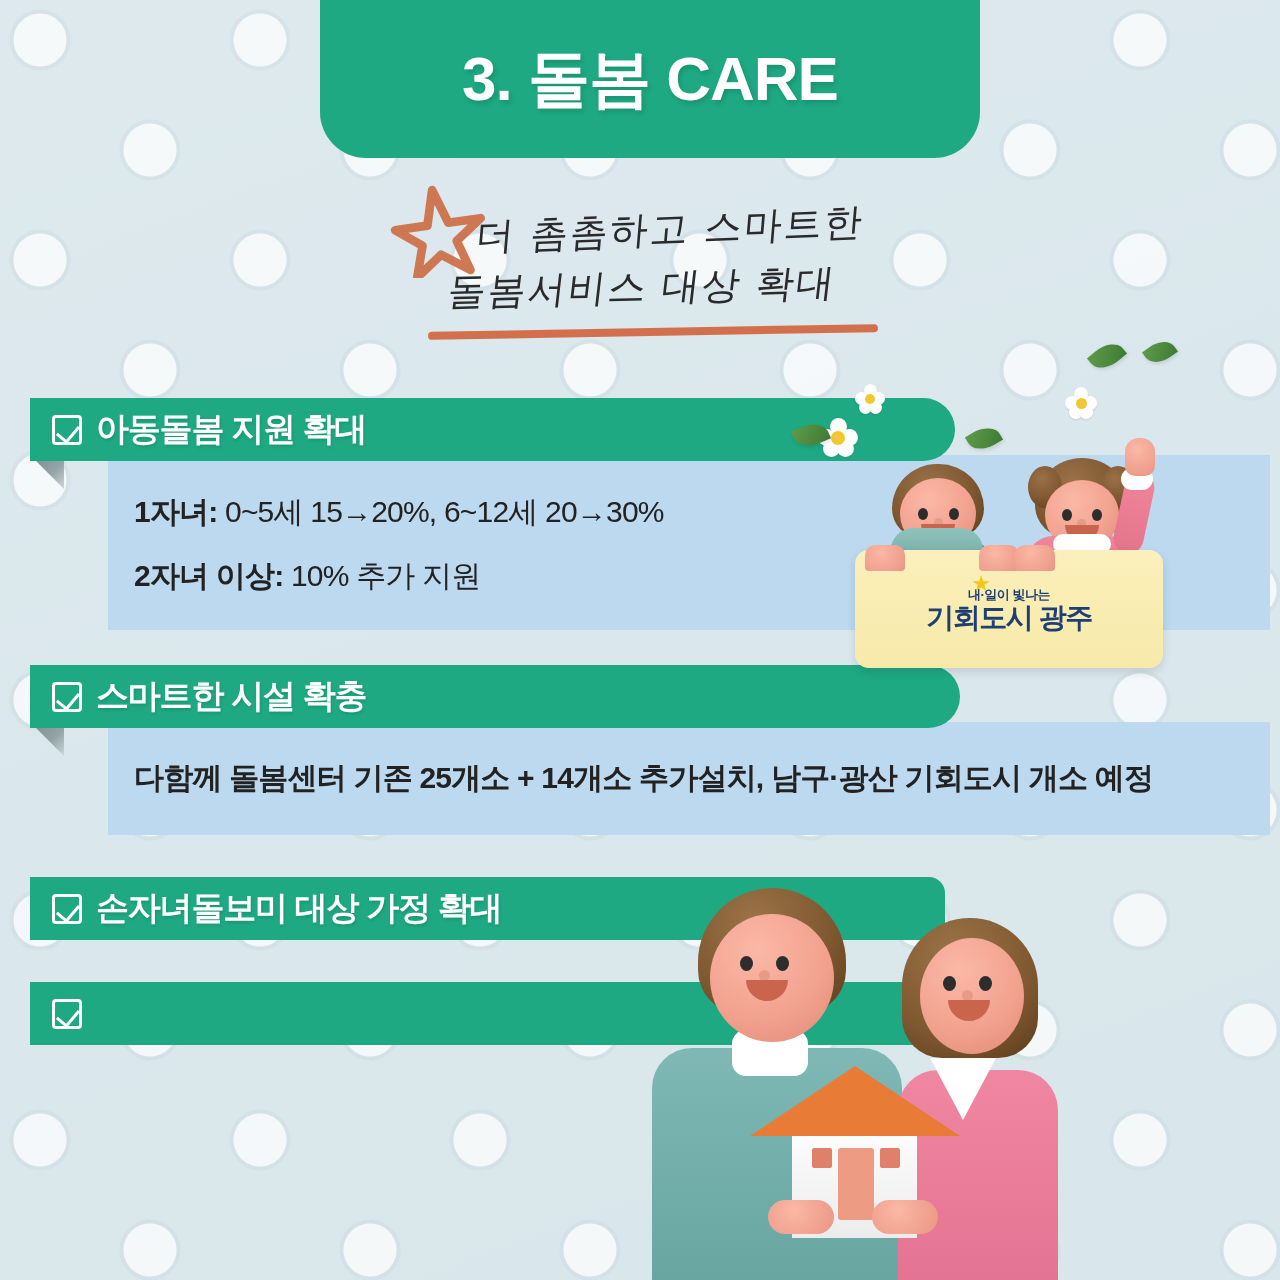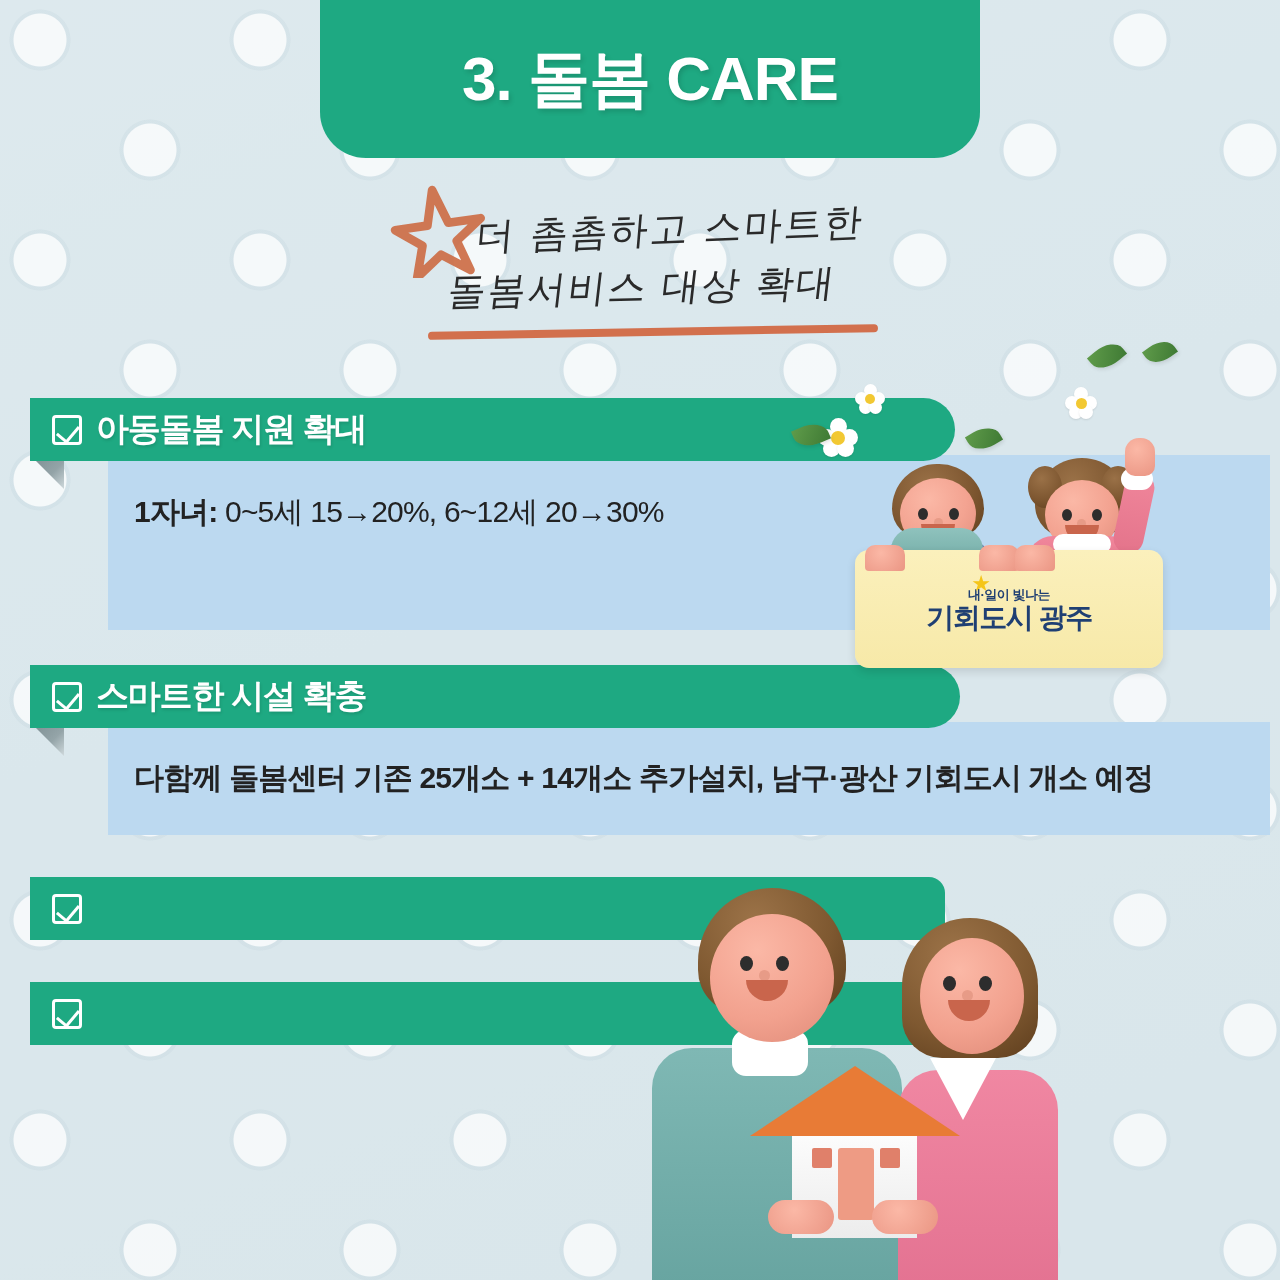--- a/index.html
+++ b/index.html
@@ -346,20 +346,23 @@
     <span class="hw-line2">돌봄서비스 대상 확대</span>
     <div class="hw-underline"></div>
   </div>
 
   <div class="section">
     <div class="sec-fold" style="top:455px;"></div>
     <div class="sec-body" style="top:455px;width:1162px;height:175px;">
       <span class="body-line" style="left:26px;top:37px;">
         <b>1자녀:</b><span> 0~5세 15→20%, 6~12세 20→30%</span>
       </span>
+      <span class="body-line" style="left:26px;top:101px;">
+        <b>2자녀 이상:</b><span> 10% 추가 지원</span>
+      </span>
     </div>
     <div class="sec-banner" style="top:398px;width:925px;">
       <span class="chk"></span>
       <span class="sec-title">아동돌봄 지원 확대</span>
     </div>
   </div>
 
   <div class="section">
     <div class="sec-fold" style="top:722px;"></div>
     <div class="sec-body" style="top:722px;width:1162px;height:113px;">
@@ -369,20 +372,21 @@
     </div>
     <div class="sec-banner" style="top:665px;width:930px;">
       <span class="chk"></span>
       <span class="sec-title">스마트한 시설 확충</span>
     </div>
   </div>
 
   <div class="section">
     <div class="sec-banner square" style="top:877px;width:915px;height:63px;">
       <span class="chk"></span>
+      <span class="sec-title">손자녀돌보미 대상 가정 확대</span>
     </div>
   </div>
 
   <div class="section">
     <div class="sec-banner square" style="top:982px;width:915px;height:63px;">
       <span class="chk"></span>
     </div>
   </div>
 
   <div class="kids">

